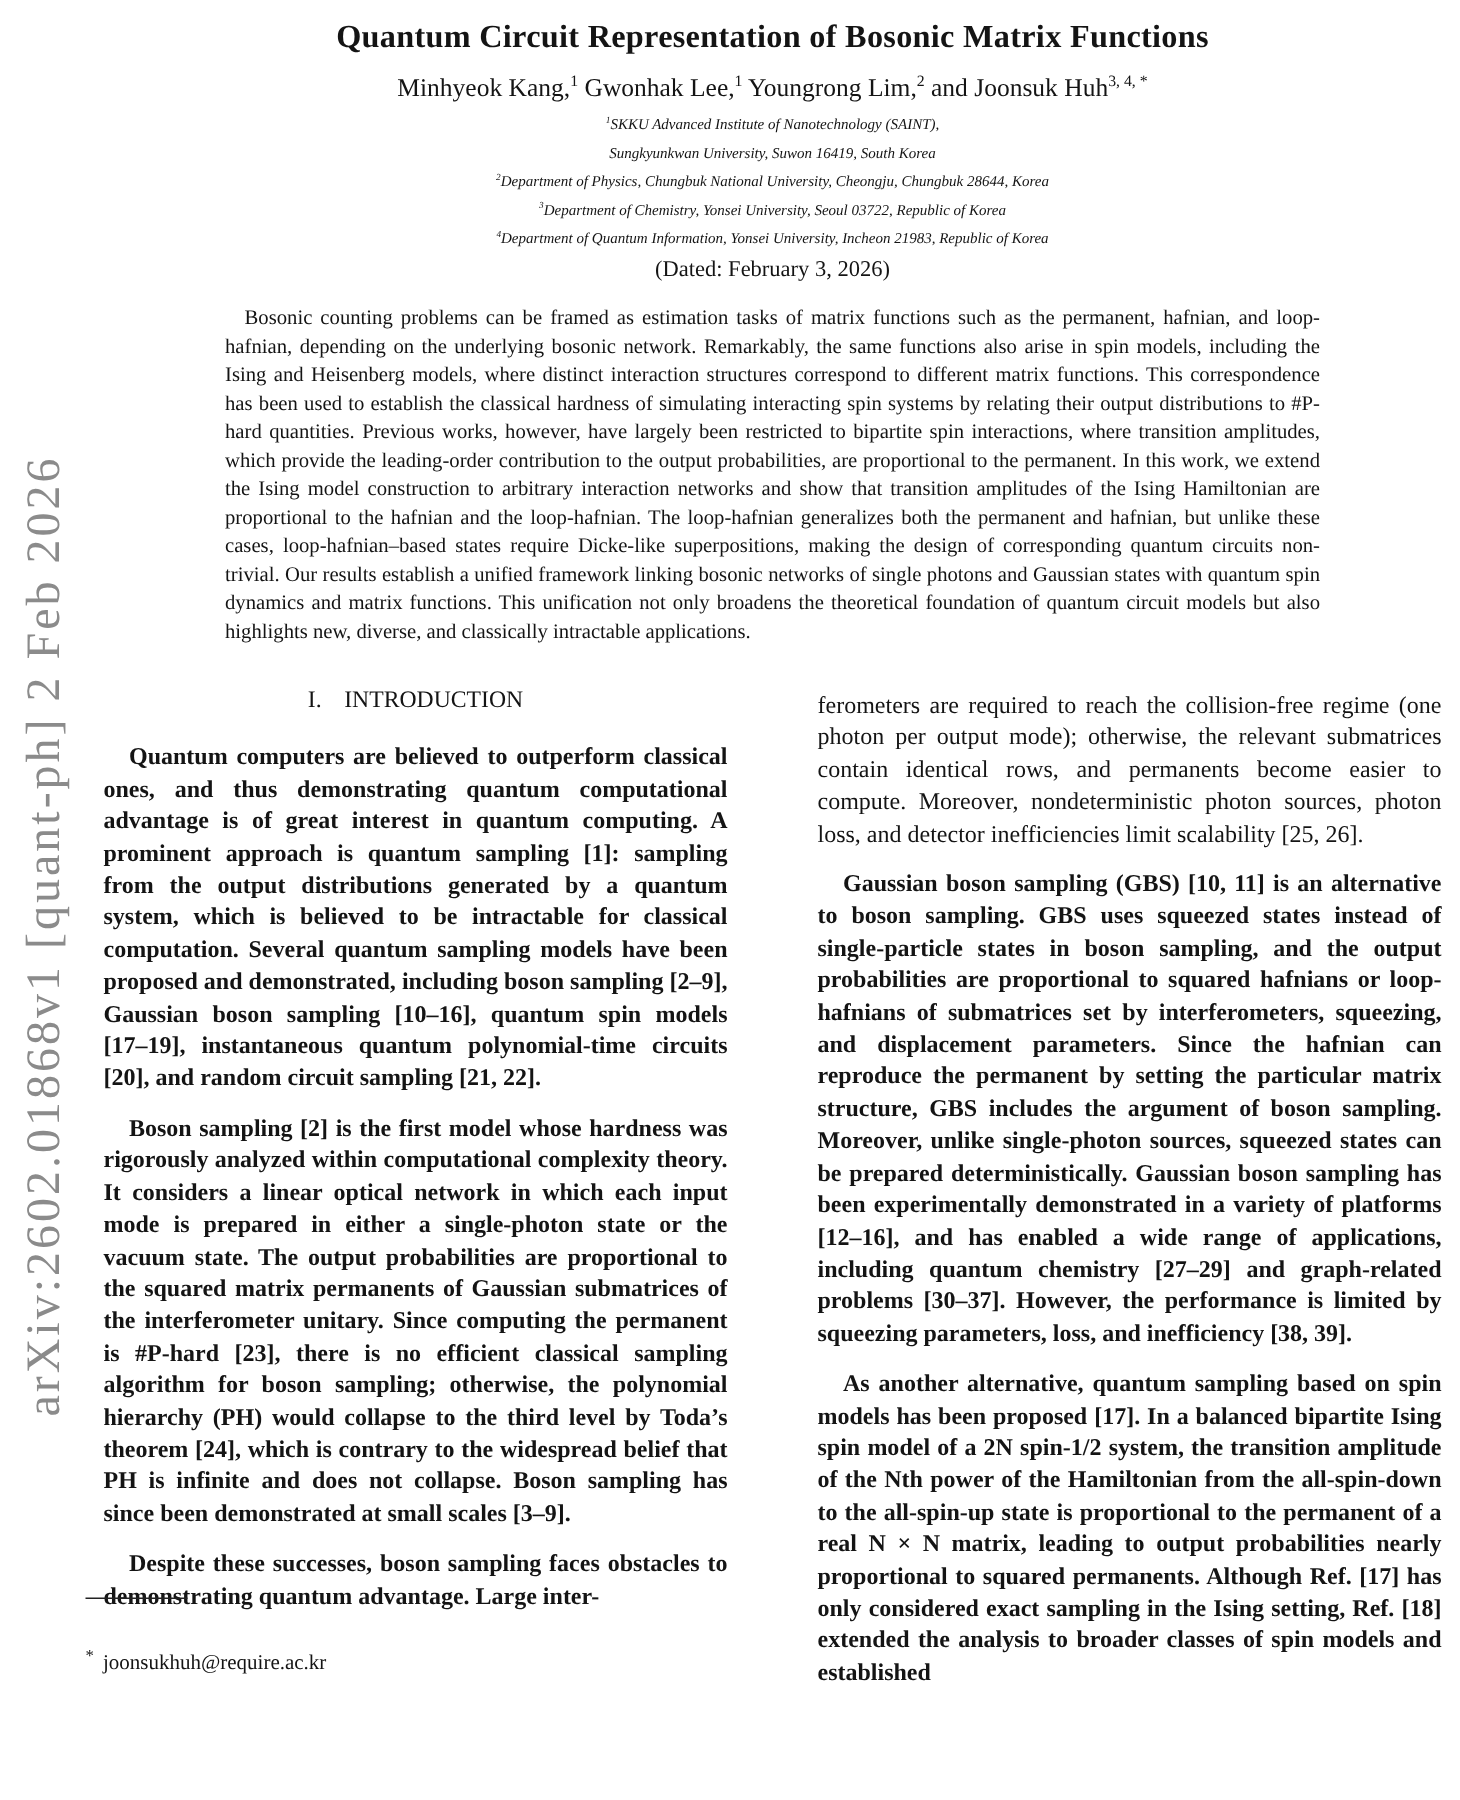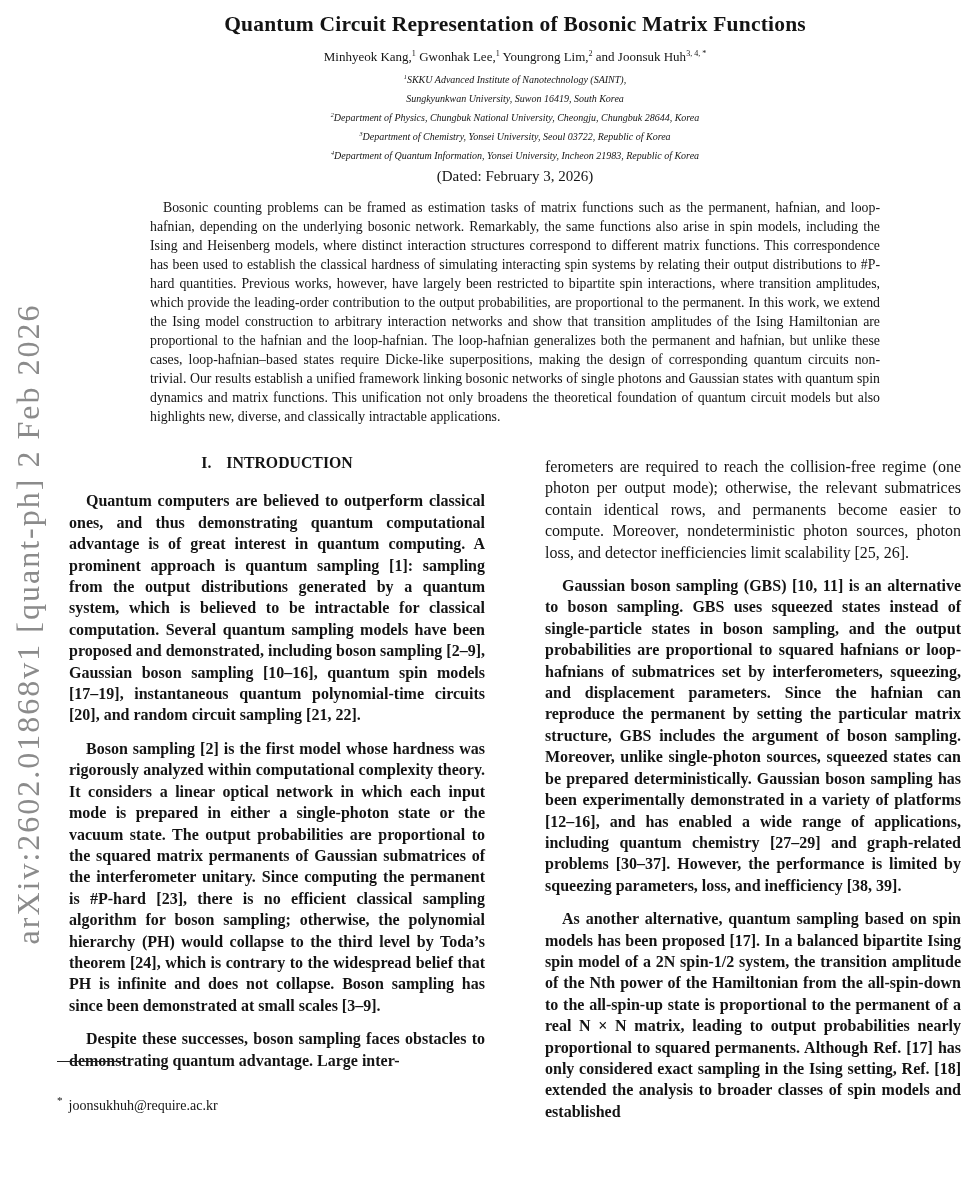--- a/index.html
+++ b/index.html
@@ -15,35 +15,35 @@
     position:absolute; left:-340px; top:604px; width:740px; height:40px;
     transform:rotate(-90deg);
     font-size:32px; letter-spacing:2px; text-align:center; white-space:nowrap;
     color:#8b8b8b;
   }
 
   .content { position:absolute; left:57px; top:0; width:916px; }
 
   .header { text-align:center; padding-top:12px; }
   .title  { font-size:21.5px; font-weight:700; letter-spacing:0.2px; }
-  .authors { font-size:13px; margin-top:12px; }
+  .authors { font-size:17px; margin-top:12px; }
   sup { font-size:0.62em; line-height:0; }
   .affils { margin-top:5px; font-size:10px; font-style:italic; line-height:19px; }
   .affil-line {}
   .dated { font-size:15px; font-style:normal; margin-top:3px; }
 
   .abstract {
     width:730px; margin:13px auto 0; font-size:13.8px; line-height:19px;
     text-align:justify; text-indent:13px;
   }
 
   .columns { display:flex; gap:36px; margin-top:18px; }
   .col { width:440px; font-size:16px; line-height:21.4px; text-align:justify; }
   .col-left { position:relative; height:676px; }
-  .section-heading { text-align:center; font-weight:700; font-size:15.8px; margin:8px 0 17px 0; }
+  .section-heading { text-align:center; font-weight:400; font-size:15.8px; margin:8px 0 17px 0; }
   .heading-num { padding-right:15px; }
 
   .col p { margin:12px; }
   .col p.indent { text-indent:17px;font-weight:bold; }
   .col p.gap { margin-top:9px; }
 
   .footnote { position:absolute; left:0; bottom:4px; font-size:14px; }
   .footnote-rule { width:68px; border-top:1.3px solid #222; height:0; }
   .footnote-text { margin-top:28px; }
   .footnote-marker { font-size:0.8em; vertical-align:super; margin-right:6px; }

